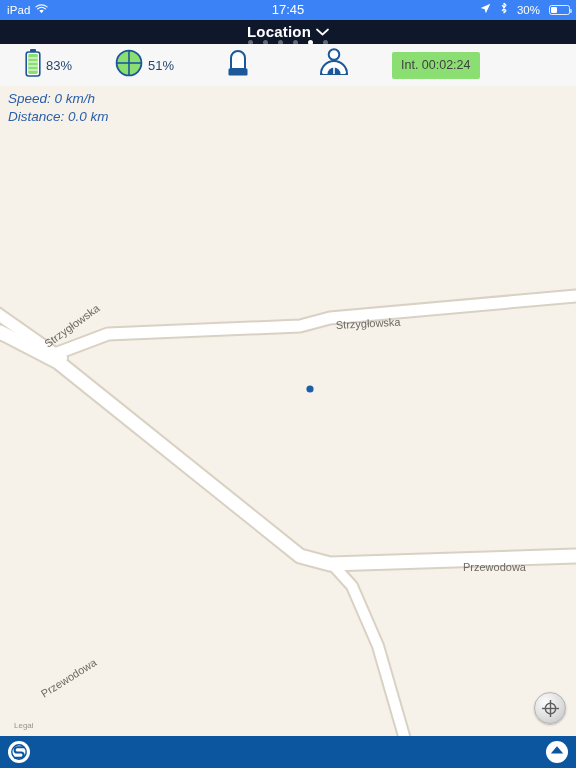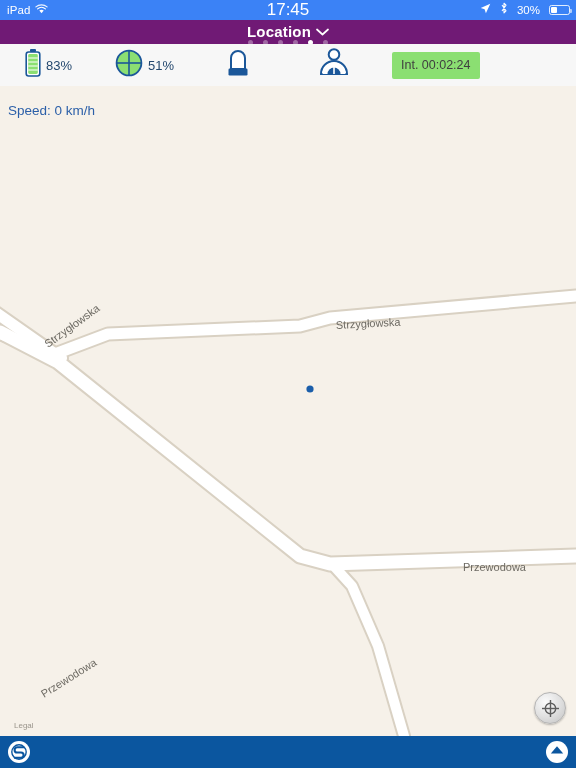--- a/index.html
+++ b/index.html
@@ -38,21 +38,21 @@
     align-items: center;
     gap: 5px;
     height: 20px;
   }
   .sb-device { font-size: 11.5px; letter-spacing: .1px; }
   .sb-center {
     position: absolute;
     left: 0; top: 0;
     width: 576px;
     text-align: center;
-    font-size: 17px;
+    font-size: 13px;
     font-weight: normal;
   }
   .sb-right {
     position: absolute;
     right: 6px; top: 0;
     height: 20px;
     display: flex;
     align-items: center;
     gap: 9px;
   }
@@ -78,21 +78,21 @@
     width: 6px;
     background: #ffffff;
     border-radius: 1px;
   }
 
   
   .navbar {
     position: absolute;
     left: 0; top: 20px;
     width: 576px; height: 24px;
-    background: #701a75;
+    background: #0f172a;
     color: #fff;
   }
   .nav-title {
     position: absolute;
     left: 0; top: 0;
     width: 576px;
     text-align: center;
     font-size: 15px;
     font-weight: bold;
     line-height: 22px;
@@ -158,25 +158,26 @@
     position: absolute;
     left: 0; top: 86px;
     width: 576px; height: 650px;
     background: #f6f1e9;
     overflow: hidden;
     border-bottom: 1px solid #c8c8c8;
   }
   .map svg { display: block; }
   .hud {
     position: absolute;
-    left: 8px; top: 16px;
+    left: 8px; top: 4px;
     color: #2b5fa8;
     font-size: 13.5px;
     line-height: 18px;
     pointer-events: none;
+    font-style: italic;
   }
   .legal {
     position: absolute;
     left: 14px; bottom: 6px;
     font-size: 8px;
     color: #9a958c;
   }
   .locbtn {
     position: absolute;
     right: 10px; bottom: 12px;
@@ -354,20 +355,21 @@
         <text transform="translate(336,243) rotate(-3)">Strzygłowska</text>
         <text transform="translate(463,485)">Przewodowa</text>
         <text transform="translate(44,612) rotate(-32)">Przewodowa</text>
       </g>
 
       <circle cx="310" cy="303" r="3.6" fill="#1b5eaa"></circle>
     </svg>
 
     <div class="hud">
       <div>Speed: 0 km/h</div>
+      <div>Distance: 0.0 km</div>
     </div>
 
     <div class="legal">Legal</div>
 
     <div class="locbtn">
       <span>
         <svg width="19" height="19" viewBox="0 0 19 19">
           <circle cx="9.5" cy="9.5" r="5.2" fill="none" stroke="#5e5e5e" stroke-width="1.4"></circle>
           <line x1="9.5" y1="1" x2="9.5" y2="18" stroke="#5e5e5e" stroke-width="1.4"></line>
           <line x1="1" y1="9.5" x2="18" y2="9.5" stroke="#5e5e5e" stroke-width="1.4"></line>

